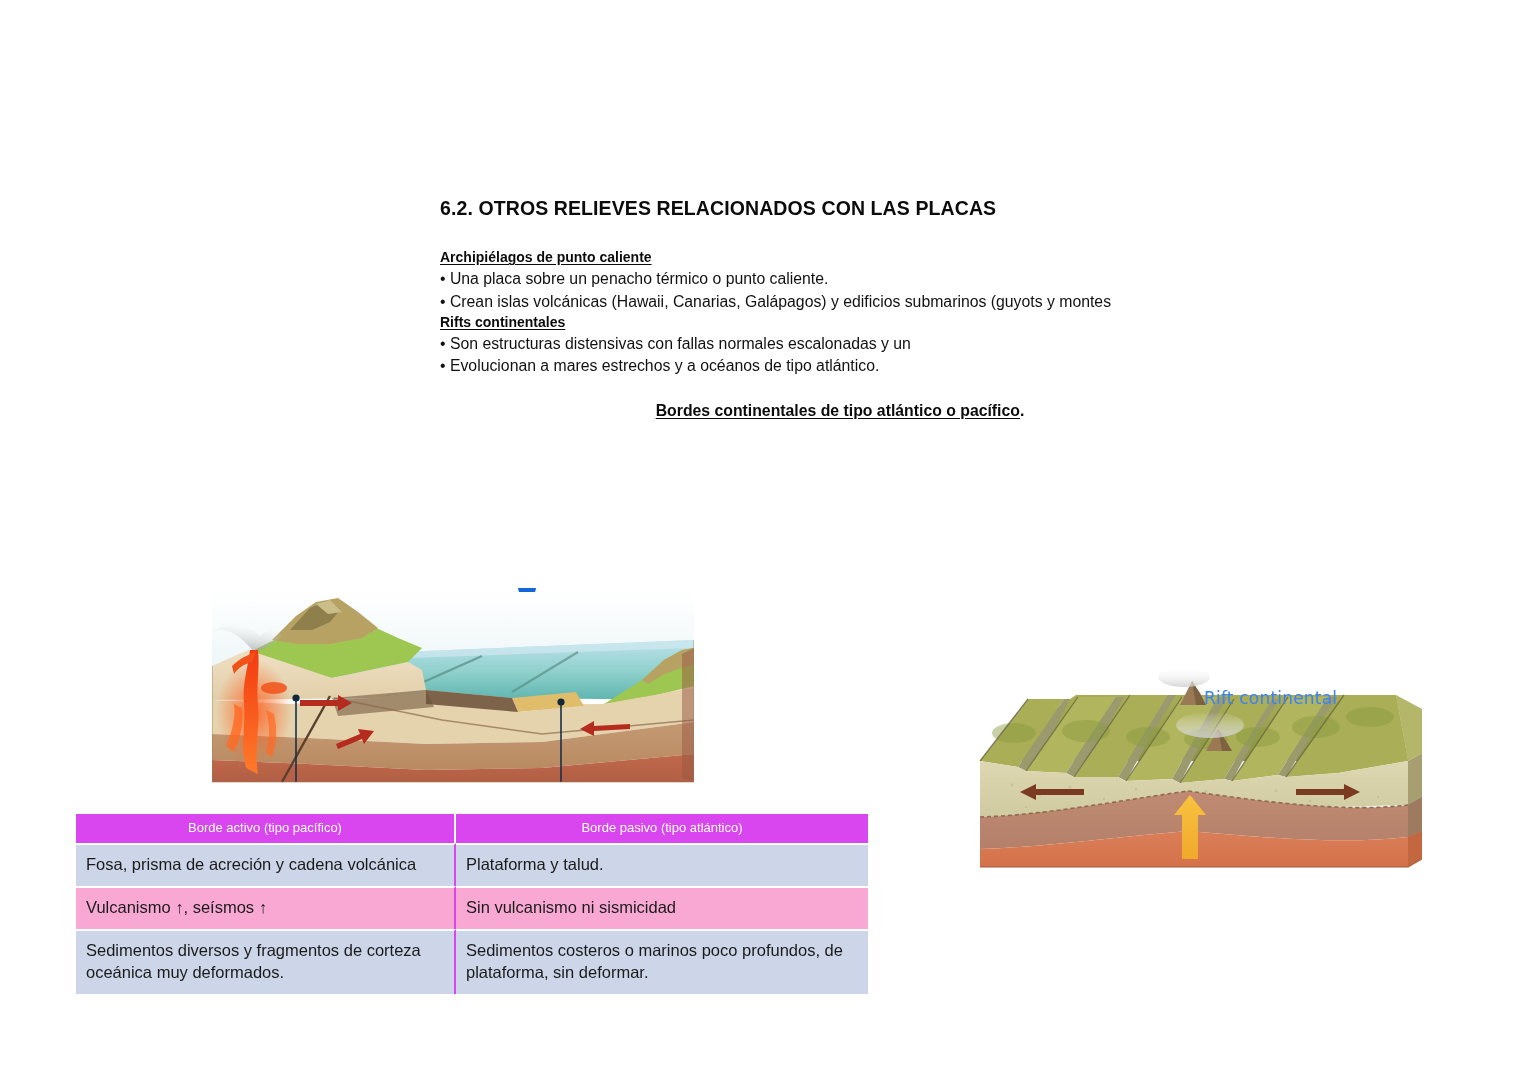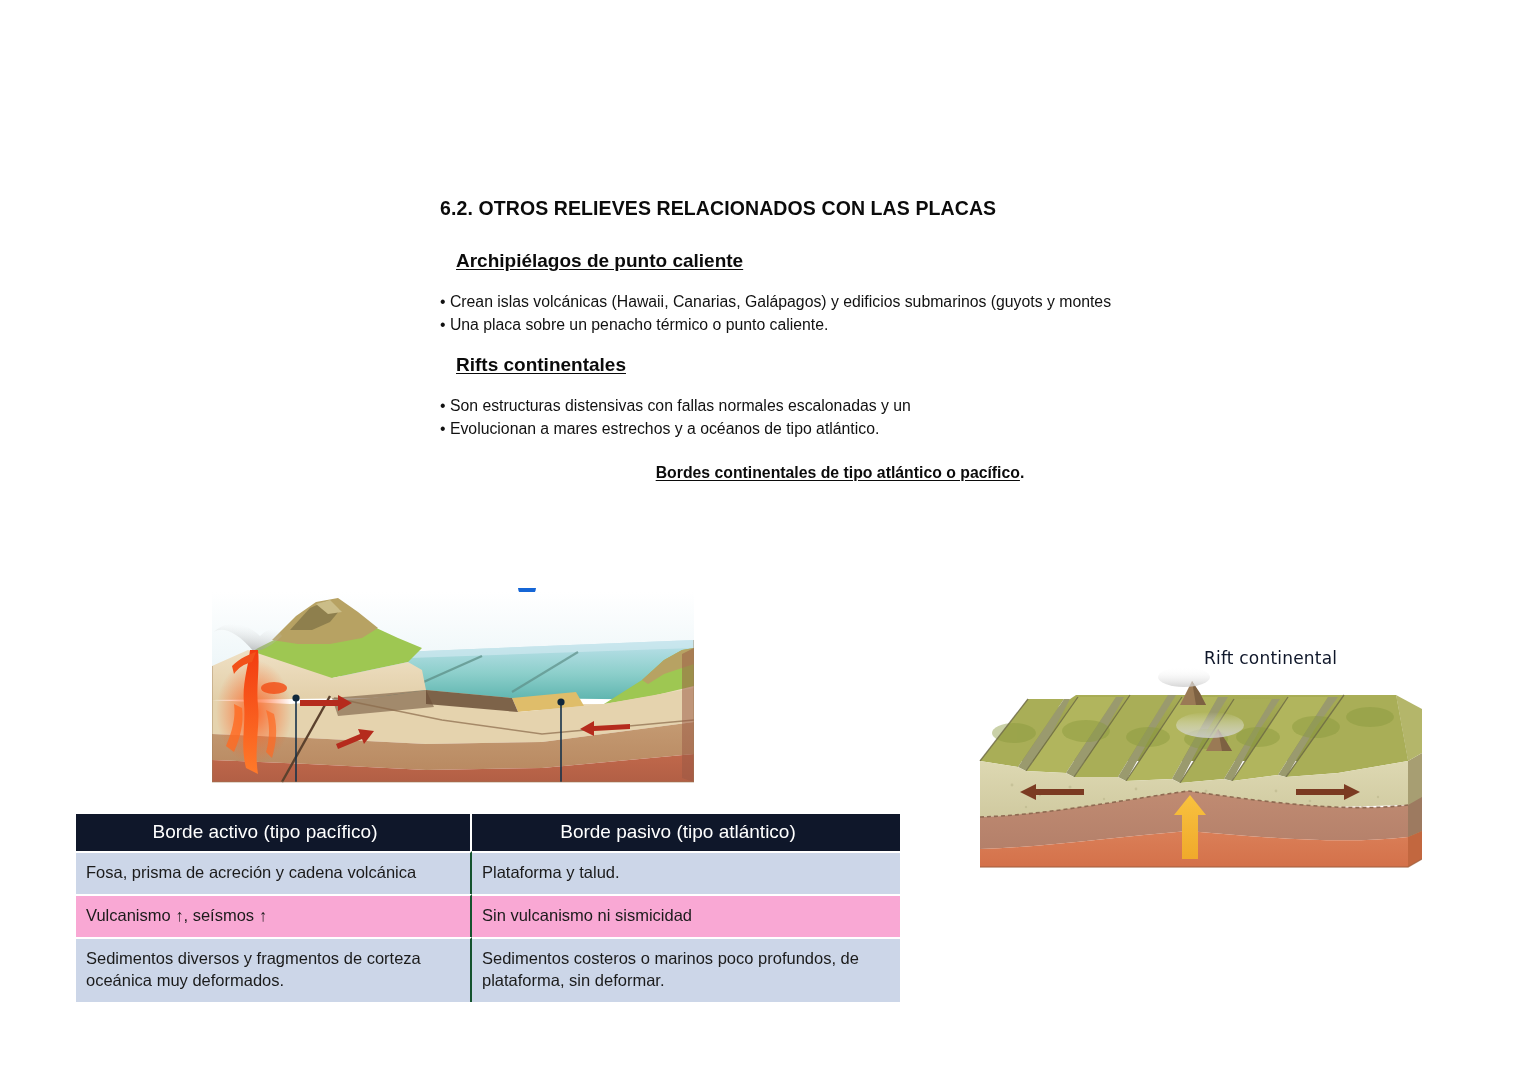--- a/index.html
+++ b/index.html
@@ -26,25 +26,25 @@
   }
   .section-heading {
     font-size: 19.5px;
     font-weight: bold;
     letter-spacing: 0.1px;
     margin: 0 0 28px 0;
     line-height: 1.2;
     color: #0b0b0b;
   }
   .sub-heading {
-    font-size: 19px;
+    font-size: 14px;
     font-weight: bold;
     text-decoration: underline;
     text-underline-offset: 2px;
-    margin: 16px;
+    margin: 0;
     line-height: 1.42;
     color: #0b0b0b;
   }
   .bullet-line {
     font-size: 15.8px;
     font-weight: normal;
     margin: 0;
     line-height: 1.42;
     color: #111111;
   }
@@ -90,74 +90,74 @@
     width: 18px;
     height: 9px;
     background: #1566d6;
     border-radius: 0 0 9px 9px / 0 0 9px 9px;
     filter: blur(0.4px);
   }
 
   #rift-label {
     position: absolute;
     left: 1204px;
-    top: 648px;
+    top: 688px;
     font-family: "DejaVu Sans", sans-serif;
     font-size: 17px;
-    color: #0f172a;
+    color: #3b82f6;
     letter-spacing: 0.2px;
     white-space: nowrap;
     text-align: right;
   }
 
   
   #comparison-table {
     position: absolute;
     left: 76px;
     top: 814px;
     width: 758px;
     border-collapse: separate;
     border-spacing: 0;
     table-layout: fixed;
   }
   #comparison-table th {
-    background: #0f172a;
+    background: #d946ef;
     color: #ffffff;
-    font-size: 19px;
+    font-size: 13px;
     font-weight: normal;
     text-align: center;
-    padding: 6px 24px 7px 8px;
+    padding: 6px 8px 7px 8px;
     border-right: 2px solid #ffffff;
     line-height: 1.25;
   }
   #comparison-table th:last-child { border-right: none; }
   #comparison-table td {
     font-size: 16.5px;
     color: #1b1b1b;
     padding: 9px 10px 10px 10px;
     vertical-align: middle;
-    border-right: 2px solid #14532d;
+    border-right: 2px solid #d946ef;
     border-top: 2px solid #ffffff;
     line-height: 1.33;
   }
   #comparison-table td:last-child { border-right: none; }
   #comparison-table tr.shade-a td { background: #ccd6e8; }
   #comparison-table tr.shade-b td { background: #f9a8d4; }
   .col-left  { width: 362px; }
   .col-right { width: 396px; }
 </style>
 </head>
 <body>
 
 <div id="notes-text">
   <div class="section-heading">6.2. OTROS RELIEVES RELACIONADOS CON LAS PLACAS</div>
 
   <div class="sub-heading">Archipiélagos de punto caliente</div>
+  <div class="bullet-line">• Una placa sobre un penacho térmico o punto caliente.</div>
   <div class="bullet-line">• Crean islas volcánicas (Hawaii, Canarias, Galápagos) y edificios submarinos (guyots y montes</div>
-  <div class="bullet-line">• Una placa sobre un penacho térmico o punto caliente.</div>
   <div class="sub-heading">Rifts continentales</div>
   <div class="bullet-line">• Son estructuras distensivas con fallas normales escalonadas y un</div>
   <div class="bullet-line">• Evolucionan a mares estrechos y a océanos de tipo atlántico.</div>
 
   <div class="spacer-line"></div>
 
   <div class="final-heading"><span class="u">Bordes continentales de tipo atlántico o pacífico</span><span>.</span></div>
 </div>
 
 <div id="blue-dot-artifact"></div>

